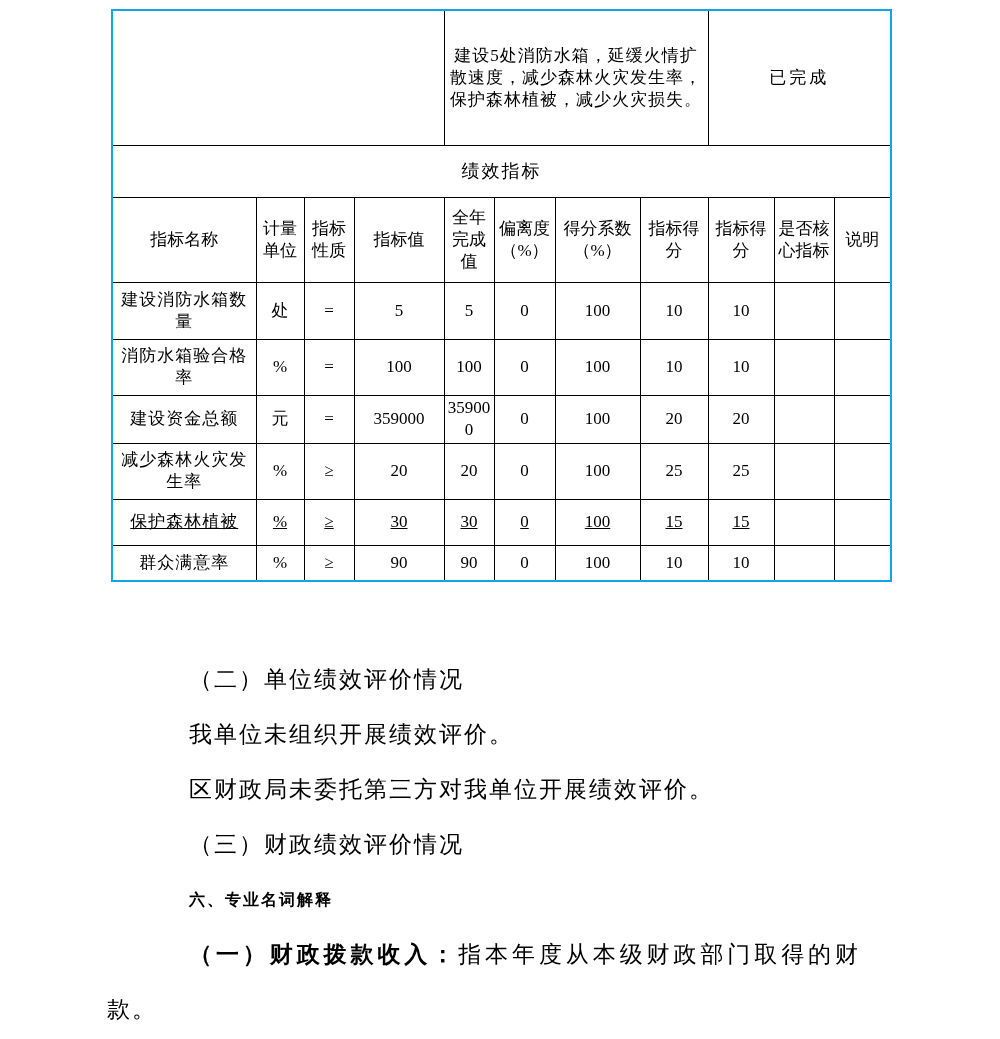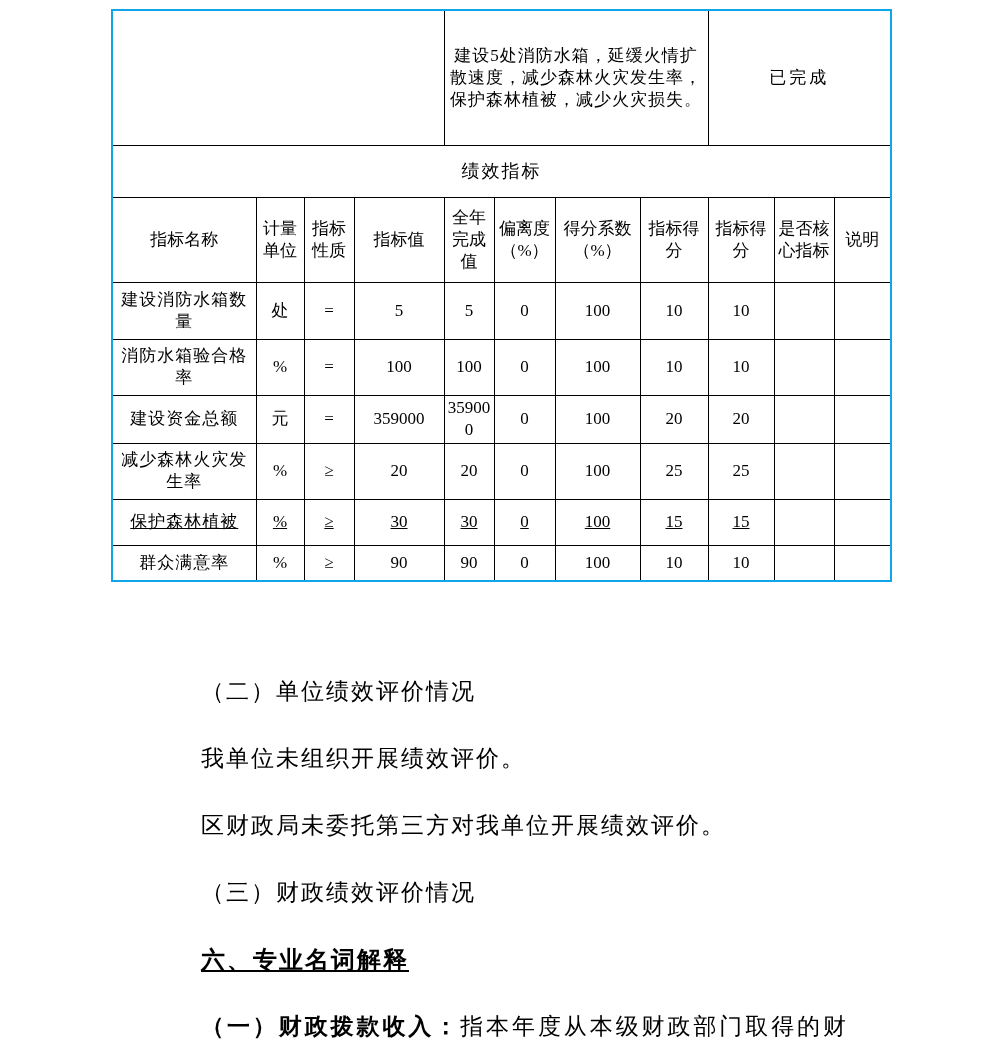--- a/index.html
+++ b/index.html
@@ -66,27 +66,26 @@
 
   
   .textblock {
     position: absolute;
     left: 103px; top: 650px;
     width: 759px;
     font-size: 23px;
     letter-spacing: 2px;
     line-height: 51px;
   }
-  .textblock p { margin: 16px; }
+  .textblock p { margin: 4px; }
   .indent { text-indent: 82px; }
   .h-bold {
     font-family: "Liberation Sans", "DejaVu Sans", sans-serif;
     font-weight: bold;
-    font-size: 24px;
-    text-decoration: underline;
+    font-size: 16px;
   }
   .just {
     text-align: justify;
     text-align-last: justify;
     letter-spacing: 0;
   }
   .def-term { font-weight: bold; }
 </style>
 </head>
 <body>

